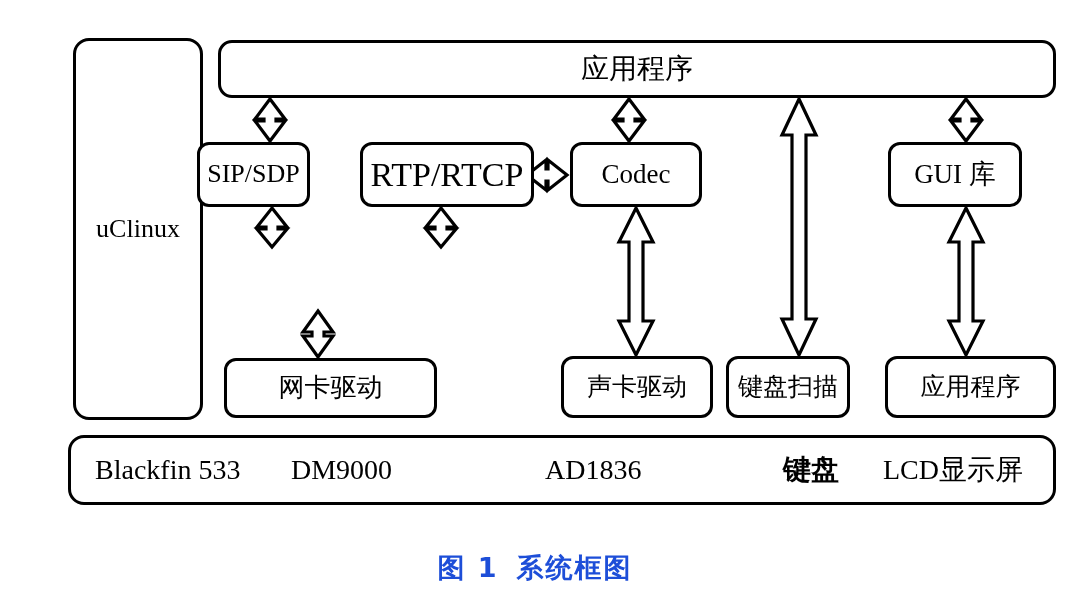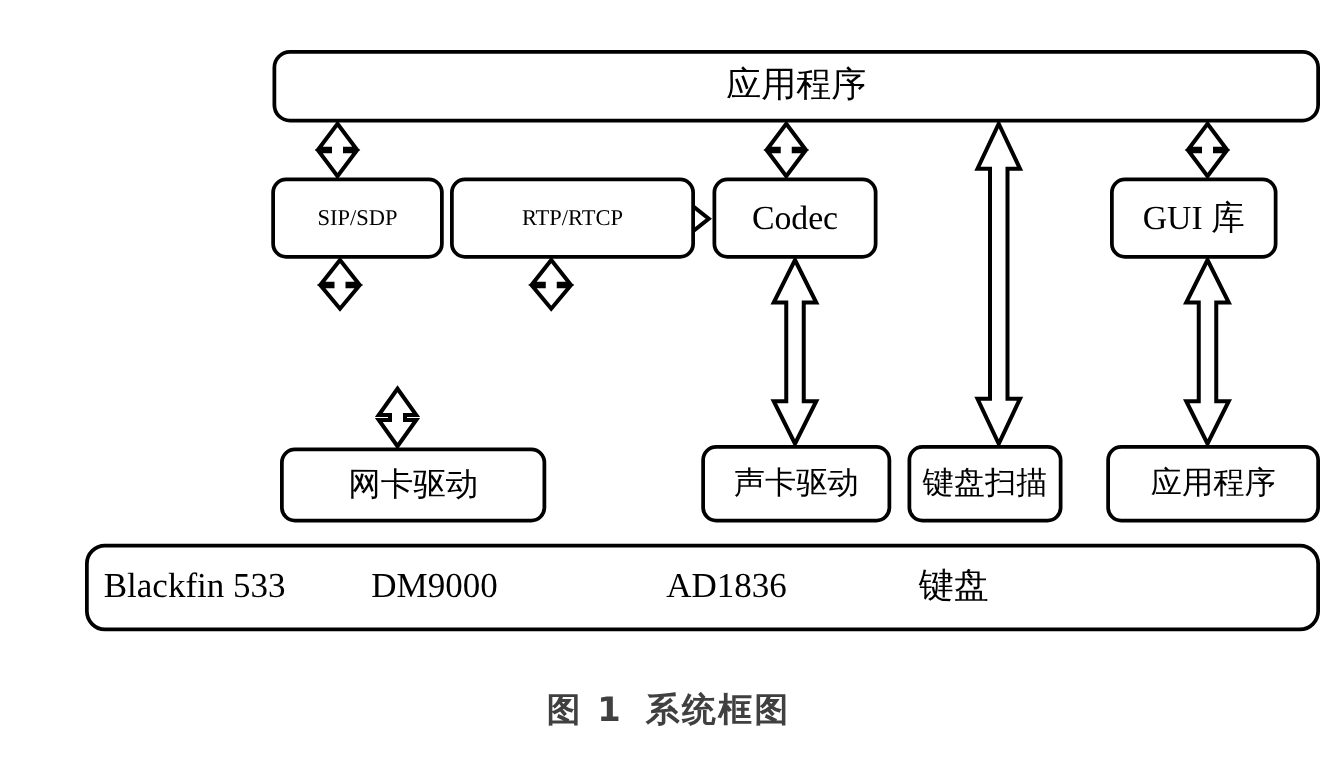--- a/index.html
+++ b/index.html
@@ -31,22 +31,22 @@
     z-index: 3;
   }
   .node-label {
     display: block;
     white-space: nowrap;
   }
 
   
   #node-uclinux      { left: 73px;  top: 38px;  width: 130px; height: 382px; font-size: 26px; border-radius: 16px; }
   #node-app          { left: 218px; top: 40px;  width: 838px; height: 58px;  font-size: 28px; border-radius: 14px; }
-  #node-sipsdp       { left: 217px; top: 142px; width: 138px; height: 65px;  font-size: 18px; }
-  #node-rtprtcp      { left: 360px; top: 142px; width: 196px; height: 65px;  font-size: 18px; }
+  #node-sipsdp       { left: 197px; top: 142px; width: 113px; height: 65px;  font-size: 26px; }
+  #node-rtprtcp      { left: 360px; top: 142px; width: 174px; height: 65px;  font-size: 34px; }
   #node-codec        { left: 570px; top: 142px; width: 132px; height: 65px;  font-size: 27px; }
   #node-gui          { left: 888px; top: 142px; width: 134px; height: 65px;  font-size: 27px; }
   #node-tcpip        { left: 215px; top: 248px; width: 333px; height: 62px;  font-size: 27px; }
   #node-netdrv       { left: 224px; top: 358px; width: 213px; height: 60px;  font-size: 26px; }
   #node-sounddrv     { left: 561px; top: 356px; width: 152px; height: 62px;  font-size: 25px; }
   #node-keyscan      { left: 726px; top: 356px; width: 124px; height: 62px;  font-size: 25px; }
   #node-framebufdrv  { left: 885px; top: 356px; width: 171px; height: 62px;  font-size: 25px; }
   #node-hardware     { left: 68px;  top: 435px; width: 988px; height: 70px;  border-radius: 16px; }
 
   
@@ -56,25 +56,26 @@
     width: 100%;
     height: 100%;
   }
   .hw-item {
     position: absolute;
     top: 50%;
     transform: translateY(-50%);
     font-size: 28px;
     white-space: nowrap;
     color: #000;
+    margin-left: 12px;
   }
   #hw-0 { left: 12px;  }
-  #hw-1 { left: 226px; }
+  #hw-1 { left: 208px; }
   #hw-2 { left: 462px; }
-  #hw-3 { left: 664px; }
+  #hw-3 { left: 700px; font-weight: bold; }
   #hw-4 { left: 800px; }
 
   
   #arrow-layer {
     position: absolute;
     left: 0;
     top: 0;
     width: 1070px;
     height: 609px;
     z-index: 1;
@@ -91,21 +92,21 @@
   #caption {
     position: absolute;
     left: 0;
     top: 550px;
     width: 1070px;
     text-align: center;
     font-family: "DejaVu Sans", "Liberation Sans", sans-serif;
     font-size: 27px;
     font-weight: bold;
     letter-spacing: 2px;
-    color: #404040;
+    color: #1d4ed8;
     z-index: 4;
   }
   #caption .cap-gap { display: inline-block; width: 18px; }
 </style>
 </head>
 <body>
 
 <div id="canvas">
 
   <svg id="arrow-layer" viewBox="0 0 1070 609" width="1070" height="609" xmlns="http://www.w3.org/2000/svg">
@@ -124,20 +125,23 @@
 
     <polygon points="527,175 546,160 546,169 548,169 548,160 567,175 548,190 548,181 546,181 546,190"></polygon>
 
     <polygon points="318,311 333,332 324,332 324,336 333,336 318,357 303,336 312,336 312,332 303,332"></polygon>
 
     <polygon points="636,208 653,242 643,242 643,321 653,321 636,355 619,321 629,321 629,242 619,242"></polygon>
 
     <polygon points="966,208 983,242 973,242 973,321 983,321 966,355 949,321 959,321 959,242 949,242"></polygon>
   </svg>
 
+  <div class="node" id="node-uclinux">
+    <span class="node-label">uClinux</span>
+  </div>
 
   <div class="node" id="node-app">
     <span class="node-label">应用程序</span>
   </div>
 
   <div class="node" id="node-sipsdp">
     <span class="node-label">SIP/SDP</span>
   </div>
 
   <div class="node" id="node-rtprtcp">
@@ -168,20 +172,21 @@
   <div class="node" id="node-framebufdrv">
     <span class="node-label">应用程序</span>
   </div>
 
   <div class="node" id="node-hardware">
     <div class="hw-row">
       <span class="hw-item" id="hw-0">Blackfin 533</span>
       <span class="hw-item" id="hw-1">DM9000</span>
       <span class="hw-item" id="hw-2">AD1836</span>
       <span class="hw-item" id="hw-3">键盘</span>
+      <span class="hw-item" id="hw-4">LCD显示屏</span>
     </div>
   </div>
 
   <div id="caption">
     <span>图 1</span><span class="cap-gap"></span><span>系统框图</span>
   </div>
 
 </div>
 
 </body></html>

